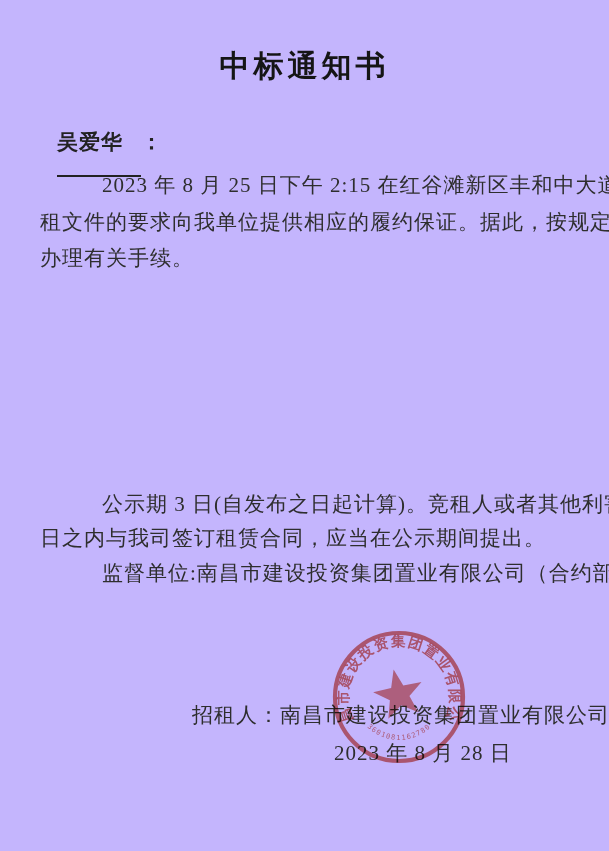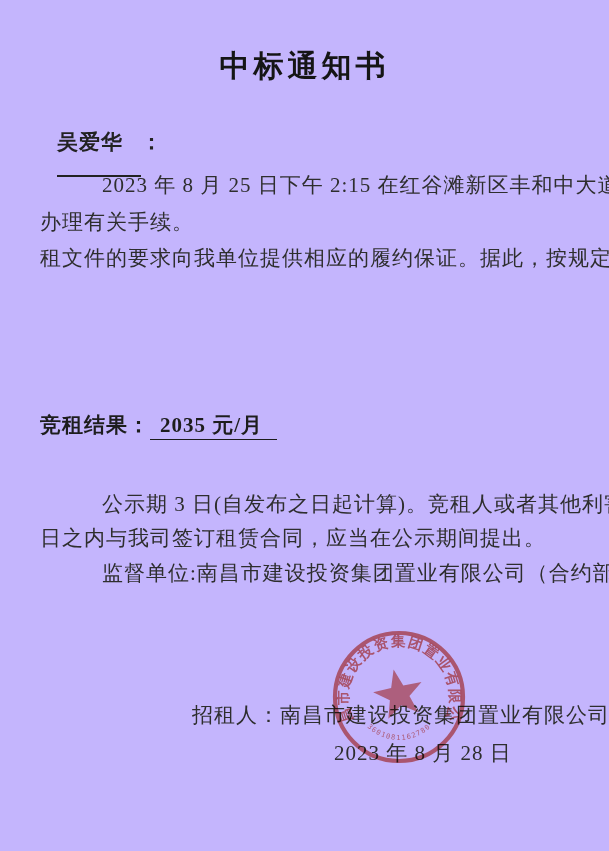--- a/index.html
+++ b/index.html
@@ -59,27 +59,24 @@
 <div class="page">
 
   <div class="title">中标通知书</div>
 
   <div class="addressee">
     <span class="name-u">吴爱华</span><span>：</span>
   </div>
 
   <div class="para para1">
     <div class="ln indent">2023 年 8 月 25 日下午 2:15 在红谷滩新区丰和中大道</div>
+    <div class="ln">租文件的要求向我单位提供相应的履约保证。据此，按规定</div>
     <div class="ln">办理有关手续。</div>
-    <div class="ln">租文件的要求向我单位提供相应的履约保证。据此，按规定</div>
   </div>
 
-  <div class="result">
-    <span>竞租结果：</span><span class="result-val">2035 元/月</span>
-  </div>
 
   <div class="para notice">
     <div class="ln indent">公示期 3 日(自发布之日起计算)。竞租人或者其他利害</div>
     <div class="ln">日之内与我司签订租赁合同，应当在公示期间提出。</div>
     <div class="ln indent">监督单位:南昌市建设投资集团置业有限公司（合约部）</div>
   </div>
 
   <div class="lessor">招租人：南昌市建设投资集团置业有限公司</div>
   <div class="datee">2023 年 8 月 28 日</div>
 

